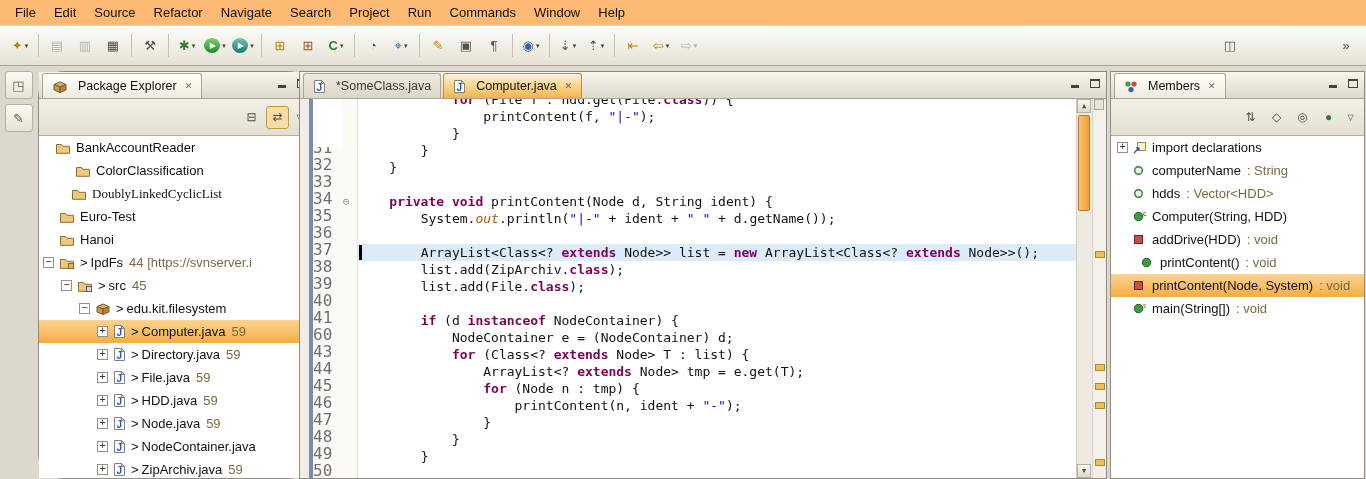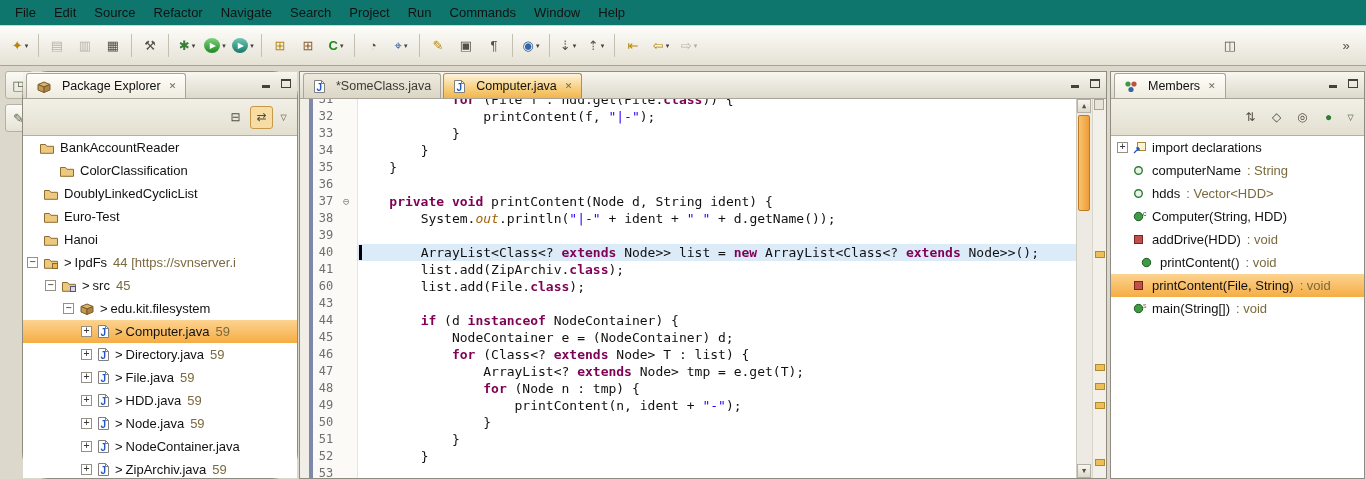--- a/index.html
+++ b/index.html
@@ -1,18 +1,18 @@
 <!DOCTYPE html>
 <html><head>
 <meta charset="utf-8">
 <style>
   html,body{margin:0;padding:0;width:1366px;height:479px;overflow:hidden;
     background:#dcd8cb;font-family:"Liberation Sans",sans-serif;font-size:13px;color:#111;}
   
-  #menubar{height:25px;background:#0f766e;border-bottom:1px solid #d8d4c7;
+  #menubar{height:25px;background:#fdba74;border-bottom:1px solid #d8d4c7;
     display:flex;align-items:center;padding-left:6px;}
   .menu-item{padding:3px 9px;cursor:default;}
   
   #toolbar{height:39px;background:linear-gradient(#fdfdfa,#e5e1d4);
     border-bottom:1px solid #a7a396;display:flex;align-items:center;
     justify-content:space-between;padding:0 6px;}
   #toolbar-left,#toolbar-right{display:flex;align-items:center;}
   .tb-btn{min-width:24px;height:24px;display:flex;align-items:center;justify-content:center;
     border-radius:3px;color:#55514a;font-size:13px;padding:0 2px;}
   .tb-btn.dis{opacity:.38;}
@@ -28,21 +28,21 @@
   #toolbar-right .tb-btn[data-name="perspective-button"]{margin-right:88px;}
   
   #main{position:relative;height:413px;}
   #left-strip{position:absolute;left:0;top:0;width:37px;height:100%;
     display:flex;flex-direction:column;align-items:center;padding-top:5px;gap:5px;box-sizing:border-box;}
   .strip-btn{width:26px;height:26px;border:1px solid #b5b1a3;border-radius:3px;
     background:linear-gradient(#fbfaf6,#e6e2d5);display:flex;align-items:center;
     justify-content:center;color:#5a664a;font-size:13px;}
   .panel{position:absolute;top:5px;bottom:0;background:#eae6da;border:1px solid #8f8b80;
     display:flex;flex-direction:column;box-sizing:border-box;}
-  #pe-panel{left:22px;width:276px;border-radius:26px;}
+  #pe-panel{left:38px;width:276px;border-radius:26px;}
   #ed-panel{left:299px;width:808px;}
   #mem-panel{left:1110px;width:255px;}
   
   .tabbar{height:26px;background:linear-gradient(#f8f6ef,#ddd9cb);border-bottom:1px solid #a9a499;
     display:flex;align-items:flex-end;padding-left:3px;position:relative;flex:none;}
   .vtab{height:25px;display:flex;align-items:center;gap:5px;padding:0 9px;font-size:12.5px;
     border:1px solid #a9a499;border-bottom:none;border-radius:3px 3px 0 0;
     background:linear-gradient(#fffef9,#efebdf);margin-right:2px;white-space:nowrap;box-sizing:border-box;}
   .vtab.inactive{background:linear-gradient(#eeeade,#dbd6c6);color:#3c3a34;}
   .vtab.amber{background:linear-gradient(#fdf3dc,#f6cf7d 60%,#f1b54e);border-color:#bb8c3c;}
@@ -71,22 +71,22 @@
   .expander.none{visibility:hidden;}
   .ticon{margin-right:5px;display:flex;flex:none;}
   .deco{margin-right:3px;}
   .tlabel{}
   .tsuffix{color:#7b6a3f;margin-left:6px;}
   
   #ed-body{flex:1;display:flex;background:#fff;overflow:hidden;
     font-family:"DejaVu Sans Mono",monospace;}
   #annot{width:13px;background:#f0eee7;position:relative;flex:none;}
   #qdiff{position:absolute;right:0;top:0;bottom:0;width:4px;background:#7e88a8;}
-  #lnums{width:29px;flex:none;background:#fbfaf6;color:#6f6f6f;font-size:12px;
-    text-align:center;padding-right:3px;overflow:hidden;box-sizing:border-box;}
+  #lnums{width:29px;flex:none;background:#fbfaf6;color:#6f6f6f;font-size:16px;
+    text-align:left;padding-right:3px;overflow:hidden;box-sizing:border-box;margin-top:48px;}
   .lnrow{height:17px;line-height:17px;}
   #fold{width:15px;flex:none;background:#fbfaf6;border-right:1px solid #e6e3d9;
     position:relative;overflow:hidden;}
   .fold-m{position:absolute;left:1px;font-size:11px;color:#8a8a8a;}
   #code{flex:1;overflow:hidden;position:relative;font-size:13px;}
   .cl{height:17px;line-height:17px;white-space:pre;}
   .cl.hl{background:#dcebf8;}
   .k{color:#7f0055;font-weight:bold;}
   .s{color:#2a00ff;}
   .f{color:#a16207;font-style:italic;}
@@ -264,21 +264,21 @@
           </div>
           <div class="trow" data-name="tree-item" style="padding-left: 20px;">
             <span class="expander none" data-name="tree-expander-spacer"></span>
             <span class="ticon" data-name="folder-icon">
               <svg width="16" height="14">
                 <path d="M1.5 3.5 h5 l1.4 1.8 h6.6 v7 h-13 z" fill="#edc97f" stroke="#8f6c30"></path>
               </svg>
             </span>
             <span class="tlabel" data-name="tree-item-label">ColorClassification</span>
           </div>
-          <div class="trow" data-name="tree-item" style="padding-left: 4px;">
+          <div class="trow" data-name="tree-item" style="padding-left: 16px; font-family: Liberation Serif, serif;">
             <span class="expander none" data-name="tree-expander-spacer"></span>
             <span class="ticon" data-name="folder-icon">
               <svg width="16" height="14">
                 <path d="M1.5 3.5 h5 l1.4 1.8 h6.6 v7 h-13 z" fill="#edc97f" stroke="#8f6c30"></path>
               </svg>
             </span>
             <span class="tlabel" data-name="tree-item-label">DoublyLinkedCyclicList</span>
           </div>
           <div class="trow" data-name="tree-item" style="padding-left: 4px;">
             <span class="expander none" data-name="tree-expander-spacer"></span>
@@ -614,21 +614,21 @@
             <span class="tlabel" data-name="member-label">printContent()</span>
             <span class="tsuffix" data-name="member-type-decorator">: void</span>
           </div>
           <div class="trow sel" data-name="member-item" style="padding-left: 6px;">
             <span class="expander none" data-name="tree-expander-spacer"></span>
             <span class="ticon" data-name="private-method-icon">
               <svg width="14" height="13">
                 <rect x="1.5" y="2.5" width="8" height="8" fill="#c0504a" stroke="#7c2320"></rect>
               </svg>
             </span>
-            <span class="tlabel" data-name="member-label">printContent(File, String)</span>
+            <span class="tlabel" data-name="member-label">printContent(Node, System)</span>
             <span class="tsuffix" data-name="member-type-decorator">: void</span>
           </div>
           <div class="trow" data-name="member-item" style="padding-left: 6px;">
             <span class="expander none" data-name="tree-expander-spacer"></span>
             <span class="ticon" data-name="static-method-icon">
               <svg width="14" height="13">
                 <circle cx="5.5" cy="6.5" r="4.2" fill="#3f9b43" stroke="#1f5c24"></circle>
                 <text x="10" y="6" font-size="7" fill="#8a6d3b">s</text>
               </svg>
             </span>

